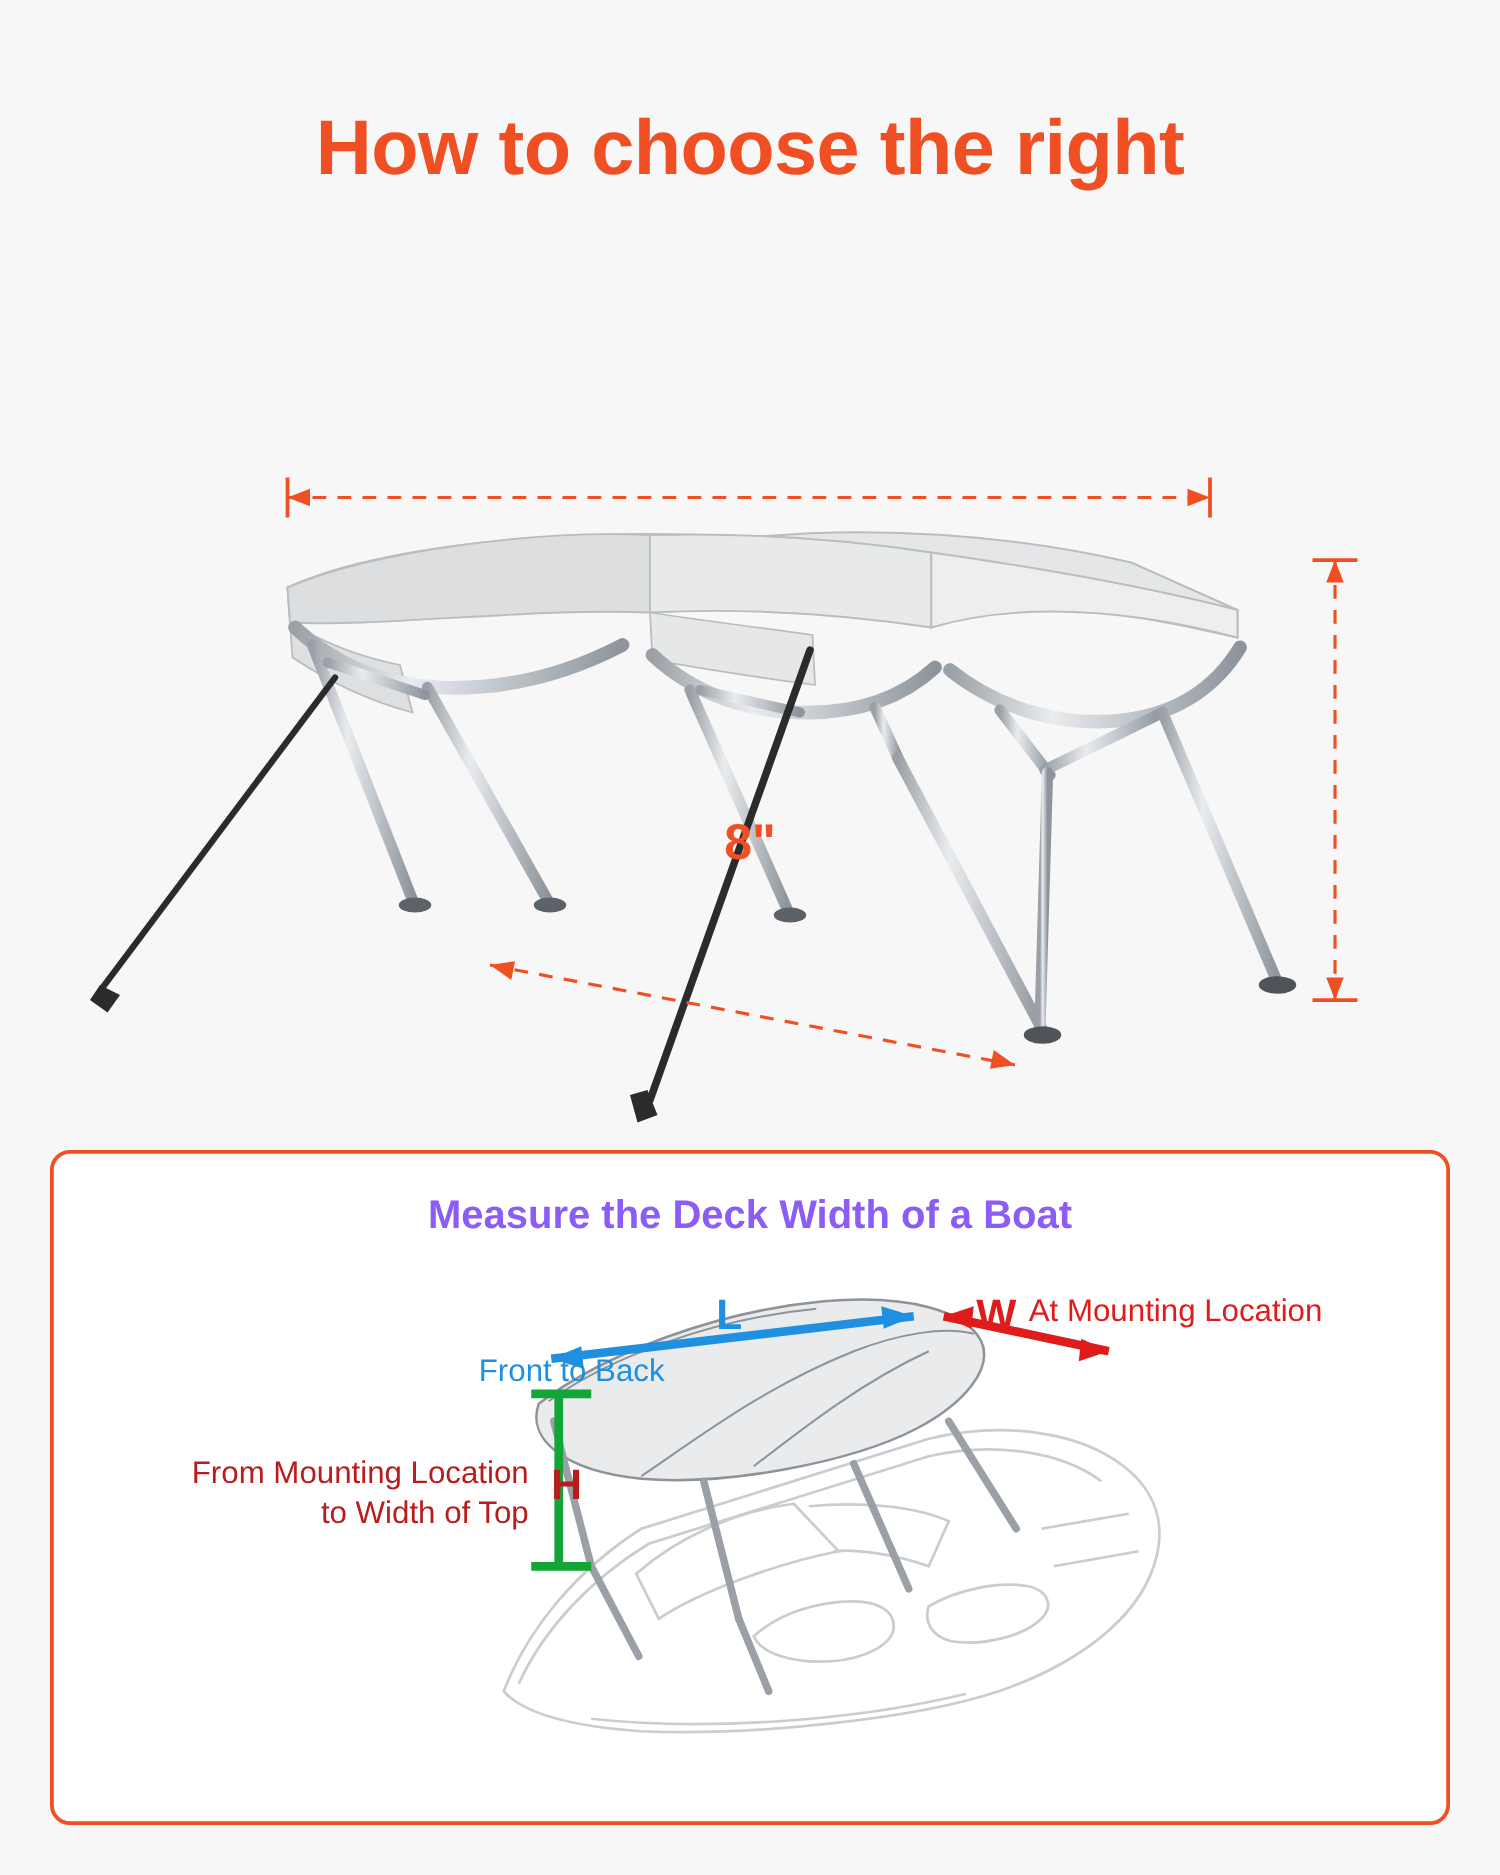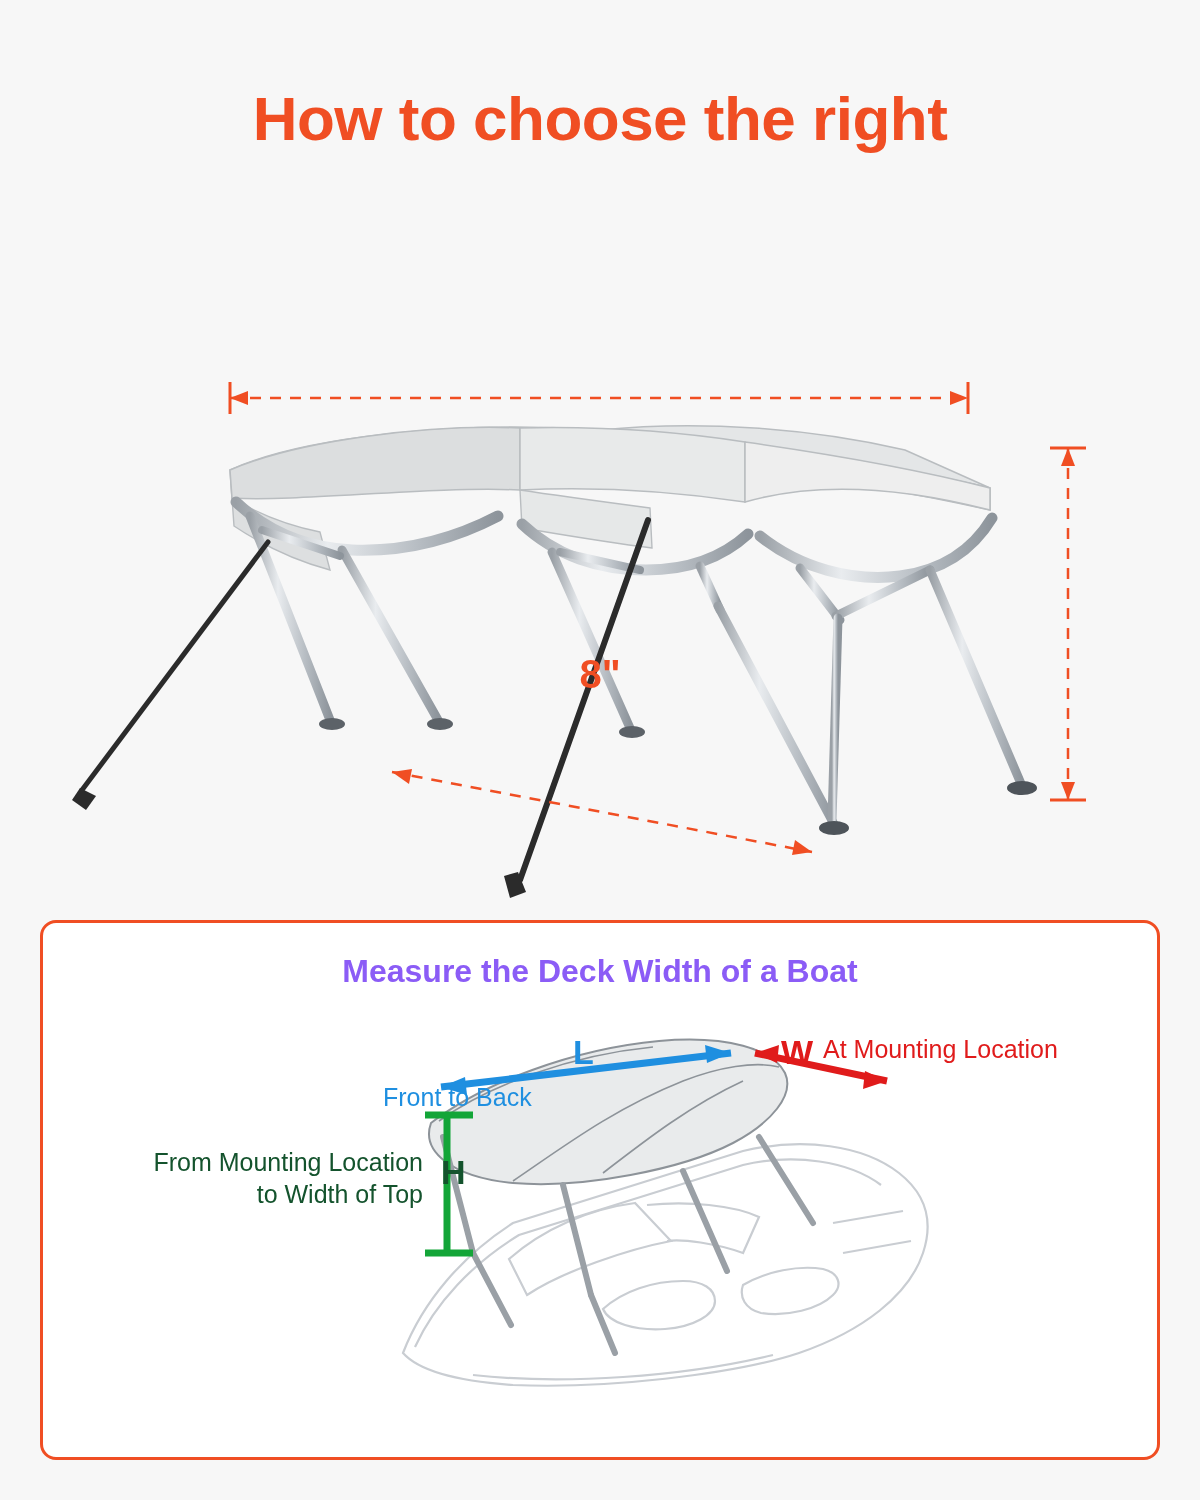--- a/index.html
+++ b/index.html
@@ -95,21 +95,21 @@
     font-size: 32px;
     font-weight: bold;
   }
   .lbl {
     position: absolute;
     font-size: 25px;
     font-family: "Liberation Sans", sans-serif;
   }
   .lbl-blue { color: #1f8fe0; }
   .lbl-red  { color: #e01b1b; }
-  .lbl-green{ color: #14532d; }
+  .lbl-green{ color: #b91c1c; margin-top: 16px; }
   .lbl-letter { font-size: 34px; font-weight: bold; }
 
   .lbl-front-to-back { top: 120px; left: 340px; margin-top: 40px; }
   .lbl-L { top: 110px; left: 530px; }
   .lbl-W { top: 110px; left: 738px; }
   .lbl-at-mounting { top: 112px; left: 780px; }
   .lbl-from-mount1 { top: 225px; left: 50px; width: 330px; text-align: right; }
   .lbl-from-mount2 { top: 257px; left: 50px; width: 330px; text-align: right; }
   .lbl-H { top: 230px; left: 398px; }
 </style>

